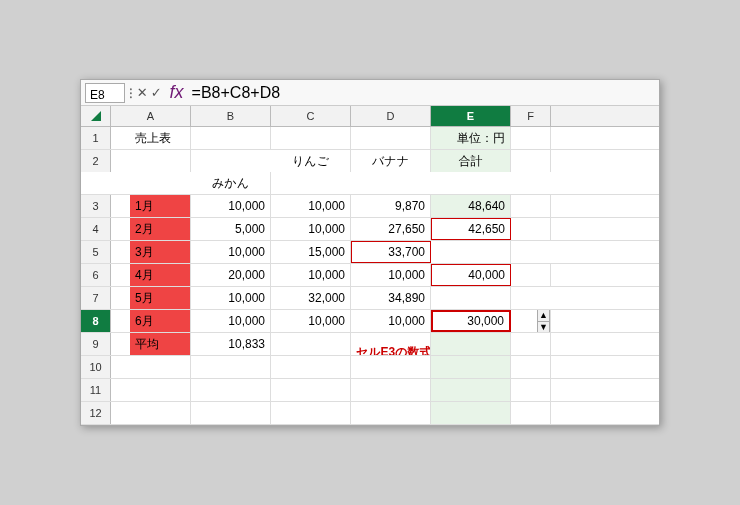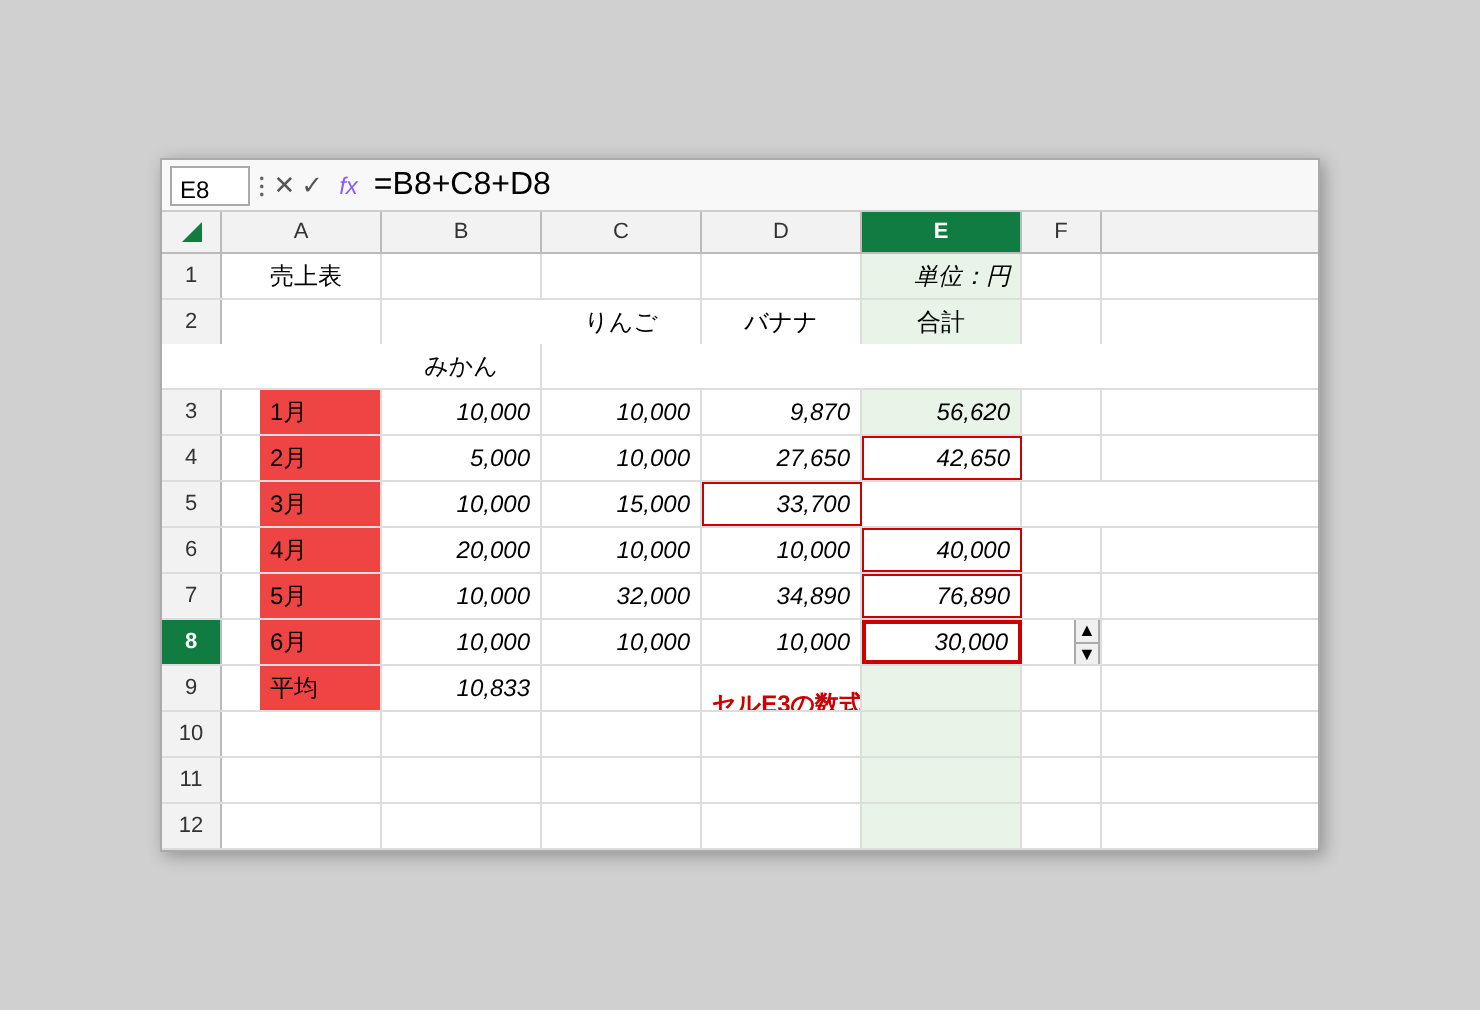--- a/index.html
+++ b/index.html
@@ -48,23 +48,23 @@
       display: flex;
       align-items: center;
       gap: 3px;
       color: #555;
       font-size: 13px;
     }
     .formula-bar-icons span {
       cursor: pointer;
     }
     .fx-label {
-      color: #8b5cf6;
+      color: #701a75;
       font-style: italic;
-      font-size: 12px;
+      font-size: 18px;
       margin: 0 4px;
     }
     .formula-input {
       flex: 1;
       font-size: 16px;
       border: none;
       background: transparent;
       outline: none;
     }
     
@@ -128,21 +128,20 @@
       border-right: 1px solid #ddd;
       padding: 2px 5px;
       height: 22px;
       display: flex;
       align-items: center;
       font-size: 12px;
       overflow: hidden;
     }
     .cell.number {
       justify-content: flex-end;
-      font-style: italic;
     }
     .cell.text-left {
       justify-content: flex-start;
       margin-left: 19px;
     }
     .cell.light-green {
       background: #ef4444;
     }
     .cell.selected-col {
       background: #e8f4e8;
@@ -204,21 +203,21 @@
       <div class="cell selected-col" style="justify-content:center;">合計</div>
       <div class="cell"></div>
     </div>
 
     <div class="data-row">
       <div class="row-header">3</div>
       <div class="cell text-left light-green">1月</div>
       <div class="cell number">10,000</div>
       <div class="cell number">10,000</div>
       <div class="cell number">9,870</div>
-      <div class="cell number selected-col">56,620</div>
+      <div class="cell number selected-col">48,640</div>
       <div class="cell"></div>
     </div>
 
     <div class="data-row">
       <div class="row-header">4</div>
       <div class="cell text-left light-green">2月</div>
       <div class="cell number">5,000</div>
       <div class="cell number">10,000</div>
       <div class="cell number">27,650</div>
       <div class="cell number red-border">42,650</div>
@@ -243,21 +242,20 @@
       <div class="cell number red-border">40,000</div>
       <div class="cell"></div>
     </div>
 
     <div class="data-row">
       <div class="row-header">7</div>
       <div class="cell text-left light-green">5月</div>
       <div class="cell number">10,000</div>
       <div class="cell number">32,000</div>
       <div class="cell number">34,890</div>
-      <div class="cell number red-border">76,890</div>
       <div class="cell"></div>
     </div>
 
     <div class="data-row">
       <div class="row-header active-row">8</div>
       <div class="cell text-left light-green">6月</div>
       <div class="cell number">10,000</div>
       <div class="cell number">10,000</div>
       <div class="cell number">10,000</div>
       <div class="cell number" style="border: 2px solid #cc0000; background:#fff; justify-content:flex-end;">30,000</div>

